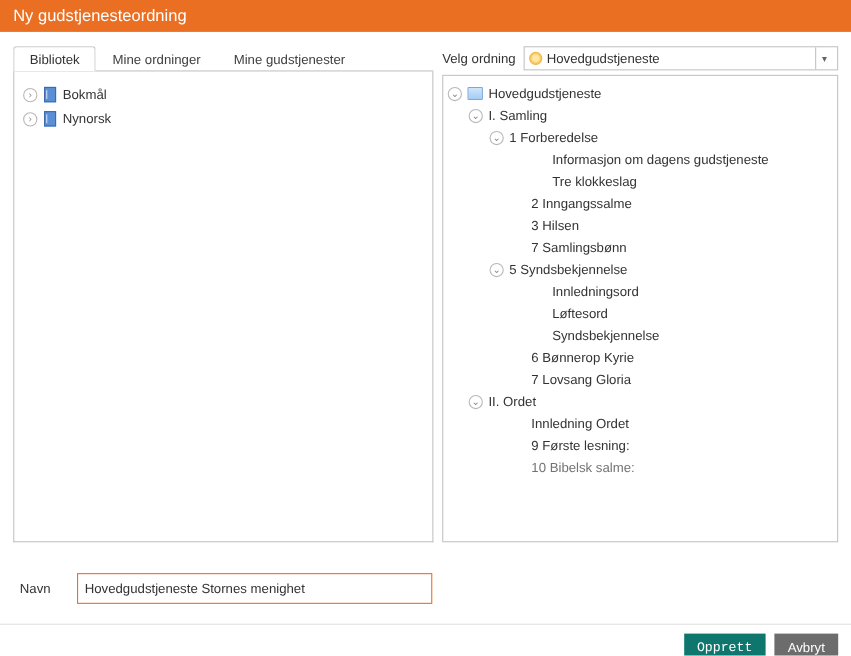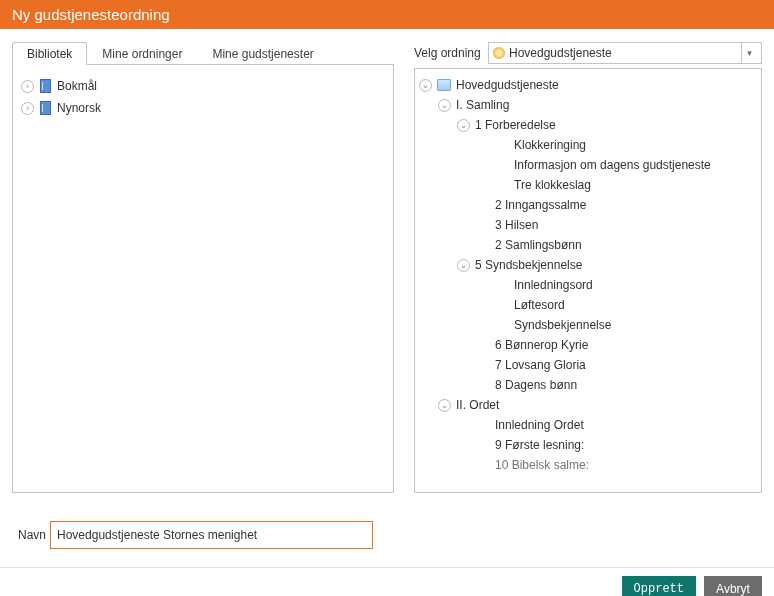--- a/index.html
+++ b/index.html
@@ -25,21 +25,21 @@
       align-items: flex-end;
     }
     .main {
       flex: 1;
       padding: 12px 12px 0 12px;
       display: flex;
       flex-direction: column;
     }
     .upper {
       display: flex;
-      gap: 20px;
+      gap: 8px;
       height: 452px;
     }
     .left-pane {
       width: 382px;
       display: flex;
       flex-direction: column;
     }
     .right-pane {
       flex: 1;
       display: flex;
@@ -174,21 +174,21 @@
     .folder-icon {
       width: 14px; height: 12px;
       background: linear-gradient(#cfe6fb, #a4cdf5);
       border: 1px solid #7aa9db;
       border-radius: 1px;
       flex-shrink: 0;
     }
     .navn-row {
       display: flex;
       align-items: center;
-      gap: 4px;
+      gap: 24px;
       margin-top: 28px;
       margin-bottom: 18px;
       margin-left: 6px;
     }
     .navn-label { color: #333; }
     .navn-input {
       width: 323px;
       height: 22px;
       border: 1px solid #ea6f22;
       padding: 13px 6px;
@@ -276,28 +276,20 @@
               <span class="spacer-1"></span>
               <span class="expander">⌄</span>
               <span>1 Forberedelse</span>
             </div>
             <div class="tree-row">
               <span class="spacer-1"></span>
               <span class="spacer-1"></span>
               <span class="spacer-1"></span>
               <span class="spacer-1"></span>
               <span class="spacer-1"></span>
-              <span>Klokkeringing</span>
-            </div>
-            <div class="tree-row">
-              <span class="spacer-1"></span>
-              <span class="spacer-1"></span>
-              <span class="spacer-1"></span>
-              <span class="spacer-1"></span>
-              <span class="spacer-1"></span>
               <span>Informasjon om dagens gudstjeneste</span>
             </div>
             <div class="tree-row">
               <span class="spacer-1"></span>
               <span class="spacer-1"></span>
               <span class="spacer-1"></span>
               <span class="spacer-1"></span>
               <span class="spacer-1"></span>
               <span>Tre klokkeslag</span>
             </div>
@@ -313,21 +305,21 @@
               <span class="spacer-1"></span>
               <span class="spacer-1"></span>
               <span class="spacer-1"></span>
               <span>3 Hilsen</span>
             </div>
             <div class="tree-row">
               <span class="spacer-1"></span>
               <span class="spacer-1"></span>
               <span class="spacer-1"></span>
               <span class="spacer-1"></span>
-              <span>2 Samlingsbønn</span>
+              <span>7 Samlingsbønn</span>
             </div>
             <div class="tree-row">
               <span class="spacer-1"></span>
               <span class="spacer-1"></span>
               <span class="expander">⌄</span>
               <span>5 Syndsbekjennelse</span>
             </div>
             <div class="tree-row">
               <span class="spacer-1"></span>
               <span class="spacer-1"></span>
@@ -358,27 +350,20 @@
               <span class="spacer-1"></span>
               <span class="spacer-1"></span>
               <span>6 Bønnerop Kyrie</span>
             </div>
             <div class="tree-row">
               <span class="spacer-1"></span>
               <span class="spacer-1"></span>
               <span class="spacer-1"></span>
               <span class="spacer-1"></span>
               <span>7 Lovsang Gloria</span>
-            </div>
-            <div class="tree-row">
-              <span class="spacer-1"></span>
-              <span class="spacer-1"></span>
-              <span class="spacer-1"></span>
-              <span class="spacer-1"></span>
-              <span>8 Dagens bønn</span>
             </div>
             <div class="tree-row">
               <span class="spacer-1"></span>
               <span class="expander">⌄</span>
               <span>II. Ordet</span>
             </div>
             <div class="tree-row">
               <span class="spacer-1"></span>
               <span class="spacer-1"></span>
               <span class="spacer-1"></span>

